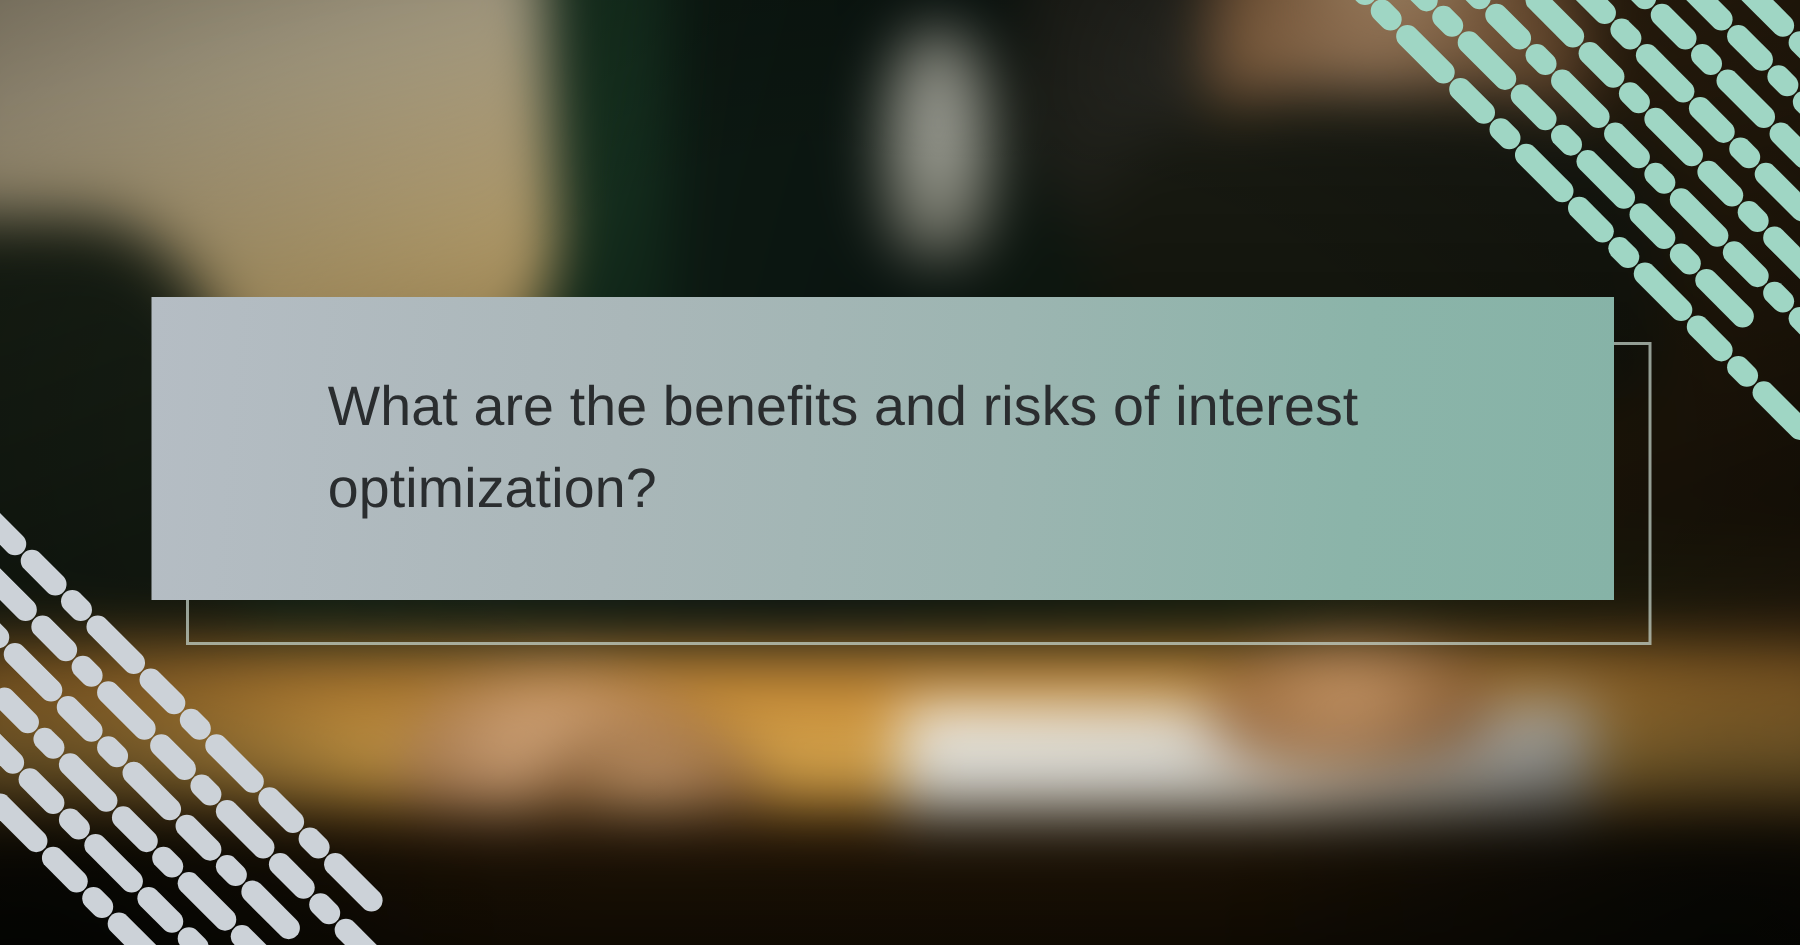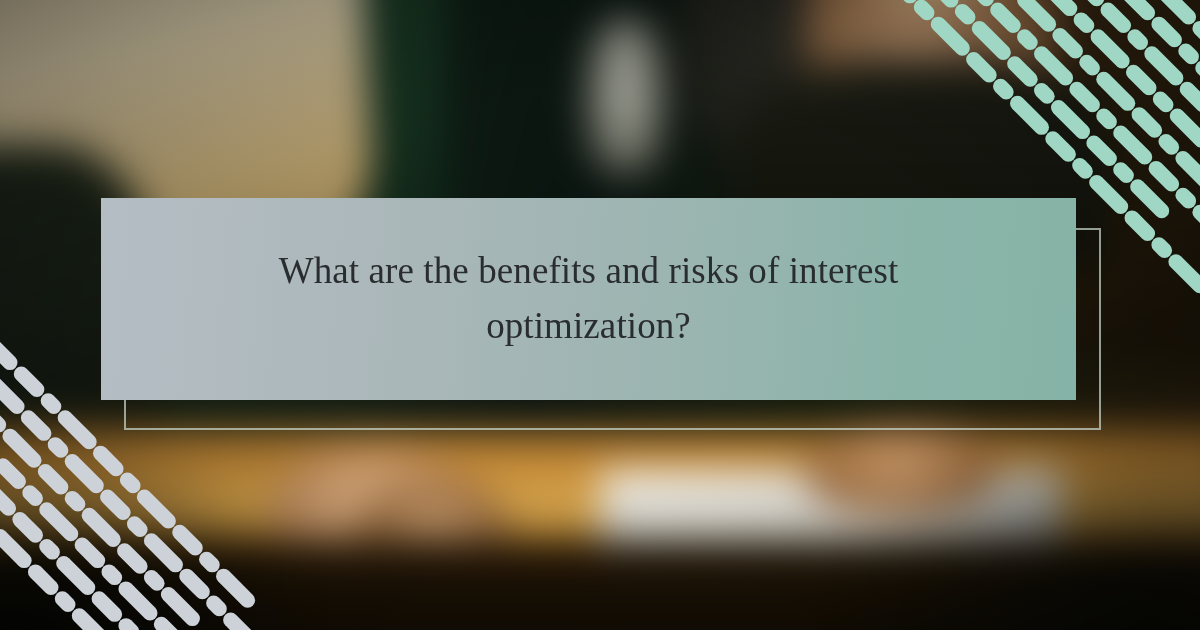--- a/index.html
+++ b/index.html
@@ -169,26 +169,26 @@
     left:101px; top:198px;
     width:975px; height:202px;
     background:linear-gradient(95deg,#b5bdc4 0%,#aab7b9 32%,#9cb5b1 58%,#8bb4a9 82%,#86b3a7 100%);
     display:flex;
     align-items:center;
     justify-content:center;
     padding:0 56px;
   }
 
   .title-text {
-    font-family:Liberation Serif, serif;
+    font-family:Liberation Sans, sans-serif;
     font-size:37px;
     font-weight:400;
     line-height:1.48;
     color:#2a2d2f;
-    text-align:center;
+    text-align:left;
     letter-spacing:.1px;
     max-width:740px;
   }
 </style>
 </head>
 <body>
 
 <div id="stage">
 
   <div class="bg-photo">

